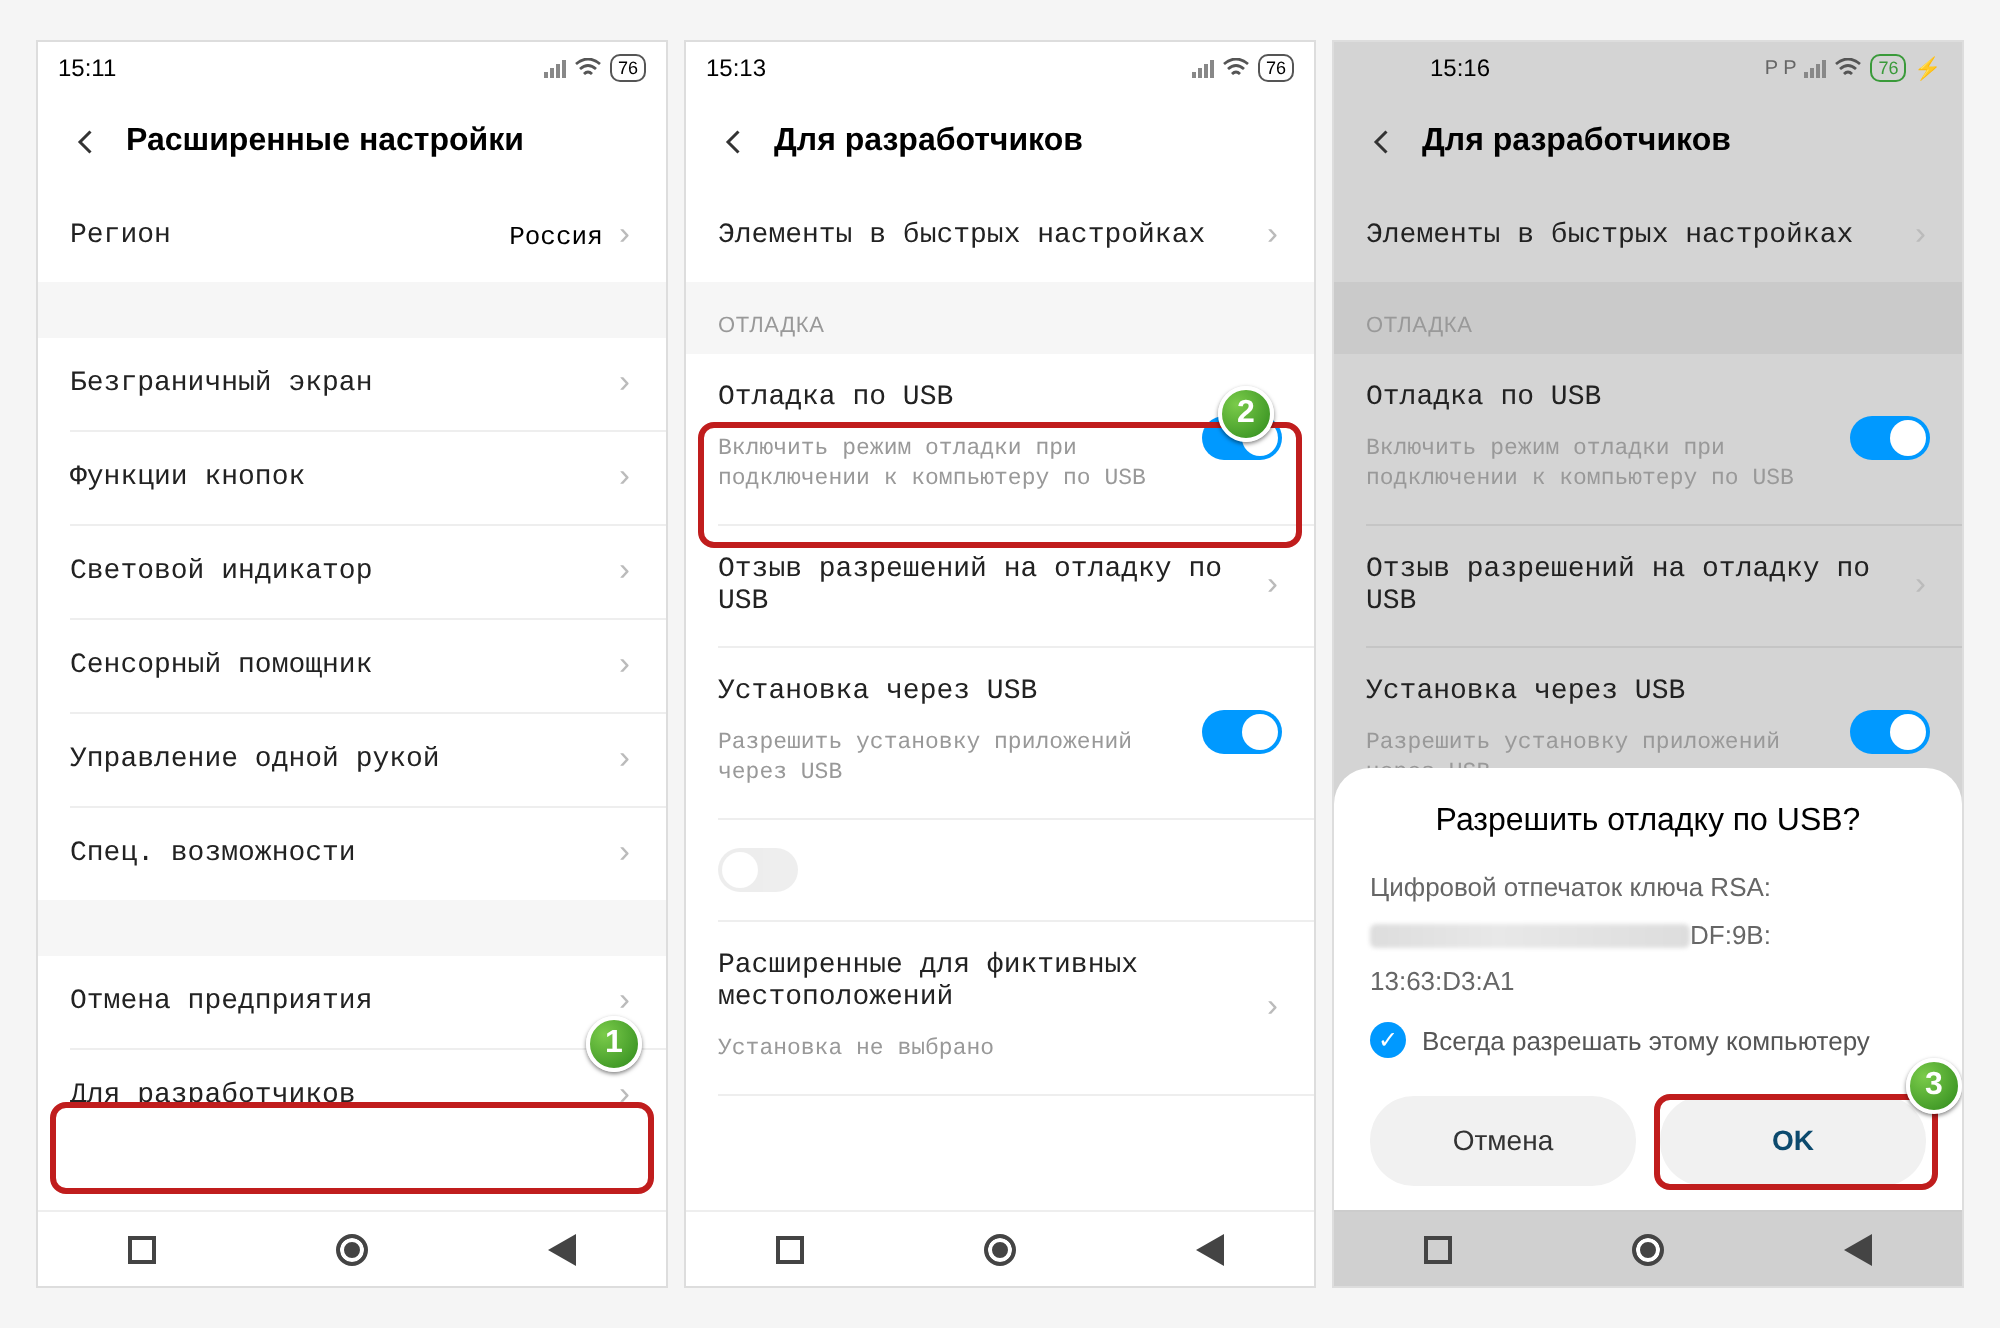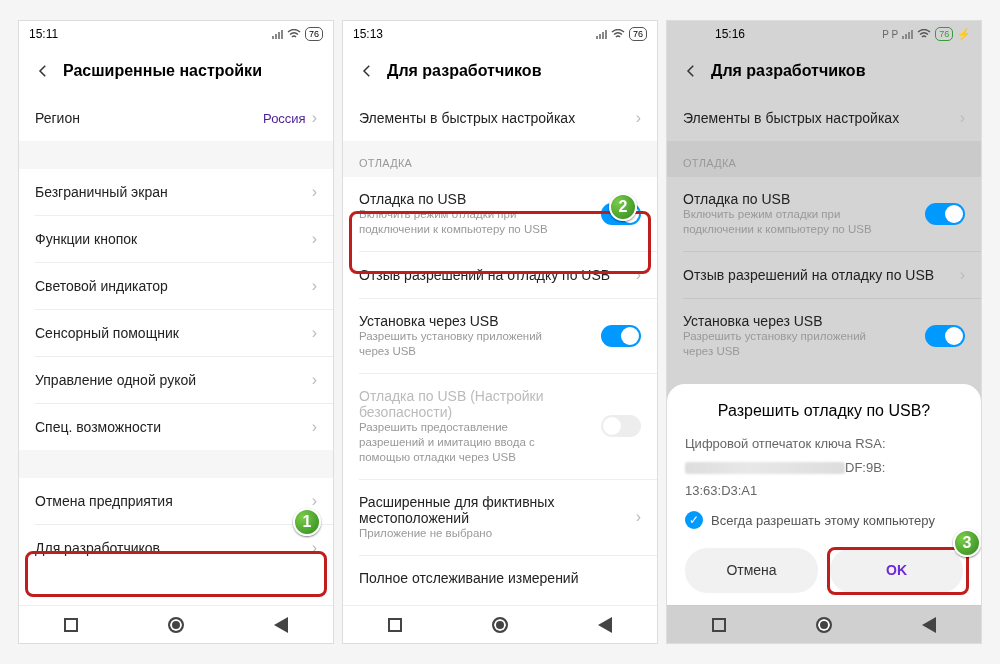--- a/index.html
+++ b/index.html
@@ -47,25 +47,26 @@
 .back-arrow {
   width: 28px; height: 28px; display:flex;align-items:center;justify-content:center;
 }
 .back-arrow svg { width:18px; height:18px; stroke:#333; }
 .header-title { font-size: 16px; font-weight: 600; margin-left: 6px; }
 .content { height: calc(100% - 26px - 48px - 38px); overflow: hidden; }
 .row {
   display:flex; align-items:center; justify-content:space-between;
   padding: 14px 16px;
   background:#fff;
+  font-family:Liberation Mono, monospace;
 }
 .row .label { font-size: 14px; color:#222; }
-.row .sub { font-size: 11.5px; color:#999; margin-top:0; line-height:1.3; max-width: 215px;}
+.row .sub { font-size: 11.5px; color:#999; margin-top:11px; line-height:1.3; max-width: 215px;}
 .row-left { flex:1; }
-.row-value { font-size: 13px; color:#4c1d95; margin-right:6px;}
+.row-value { font-size: 13px; color:#000000; margin-right:6px;}
 .chevron { color:#bbb; font-size:16px; }
 .section-gap { height: 28px; background:#f6f6f6;}
 .section-header { font-size:11px; color:#999; padding:16px 16px 8px; background:#f6f6f6; letter-spacing:0.3px;}
 .separator { height:1px; background:#eee; margin-left:16px;}
 .toggle {
   width: 40px; height: 22px; border-radius: 11px; position:relative;
 }
 .toggle.on { background:#0099ff; }
 .toggle.off { background:#ddd; }
 .toggle::after {
@@ -107,21 +108,21 @@
 .sheet-body { font-size:13px; color:#666; line-height:1.5; }
 .rsa-smudge {
   display:inline-block; width:160px; height:12px;
   background: linear-gradient(90deg,#ddd 0%,#e8e8e8 40%,#ddd 100%);
   filter:blur(1px); vertical-align:middle; border-radius:3px;
 }
 .check-row { display:flex; align-items:center; gap:8px; margin-top:10px; font-size:13px; color:#555;}
 .checkmark { width:18px;height:18px;border-radius:50%;background:#0099ff;display:flex;align-items:center;justify-content:center;color:#fff;font-size:12px;}
 .btn-row { display:flex; gap:12px; margin-top:18px;}
 .btn { flex:1; padding:12px 0; border-radius:22px; text-align:center; font-size:14px; background:#f1f1f1; color:#333;}
-.btn.primary { color:#6d28d9; font-weight:600;}
+.btn.primary { color:#0c4a6e; font-weight:600;}
 </style>
 </head>
 <body>
 
 <div class="phone">
   <div class="status-bar">
     <span>15:11</span>
     <div class="status-right">
       <div class="signal-bars">
           <span></span>
@@ -266,40 +267,31 @@
     <div class="separator"></div>
     <div class="row">
       <div class="row-left">
           <div class="label">Установка через USB</div>
           <div class="sub">Разрешить установку приложений через USB</div>
         </div>
       <div class="toggle on"></div>
     </div>
     <div class="separator"></div>
     <div class="row">
-      <div class="row-left">
-          <div class="label" style="color:#bbb">Отладка по USB (Настройки безопасности)</div>
-          <div class="sub">Разрешить предоставление разрешений и имитацию ввода с помощью отладки через USB</div>
-        </div>
       <div class="toggle off" style="opacity:0.5"></div>
     </div>
     <div class="separator"></div>
     <div class="row">
       <div class="row-left">
           <div class="label">Расширенные для фиктивных местоположений</div>
-          <div class="sub">Приложение не выбрано</div>
+          <div class="sub">Установка не выбрано</div>
         </div>
       <span class="chevron">›</span>
     </div>
     <div class="separator"></div>
-    <div class="row" style="padding-bottom:6px">
-        <div class="row-left">
-          <div class="label">Полное отслеживание измерений</div>
-        </div>
-      </div>
   </div>
   <div class="nav-bar">
     <div class="nav-square"></div>
     <div class="nav-circle"></div>
     <div class="nav-triangle"></div>
   </div>
   <div class="highlight-box" style="left:6px;right:6px;top:190px;height:63px;"></div>
   <div class="badge" style="top:172px;right:20px;">2</div>
 </div>
 

